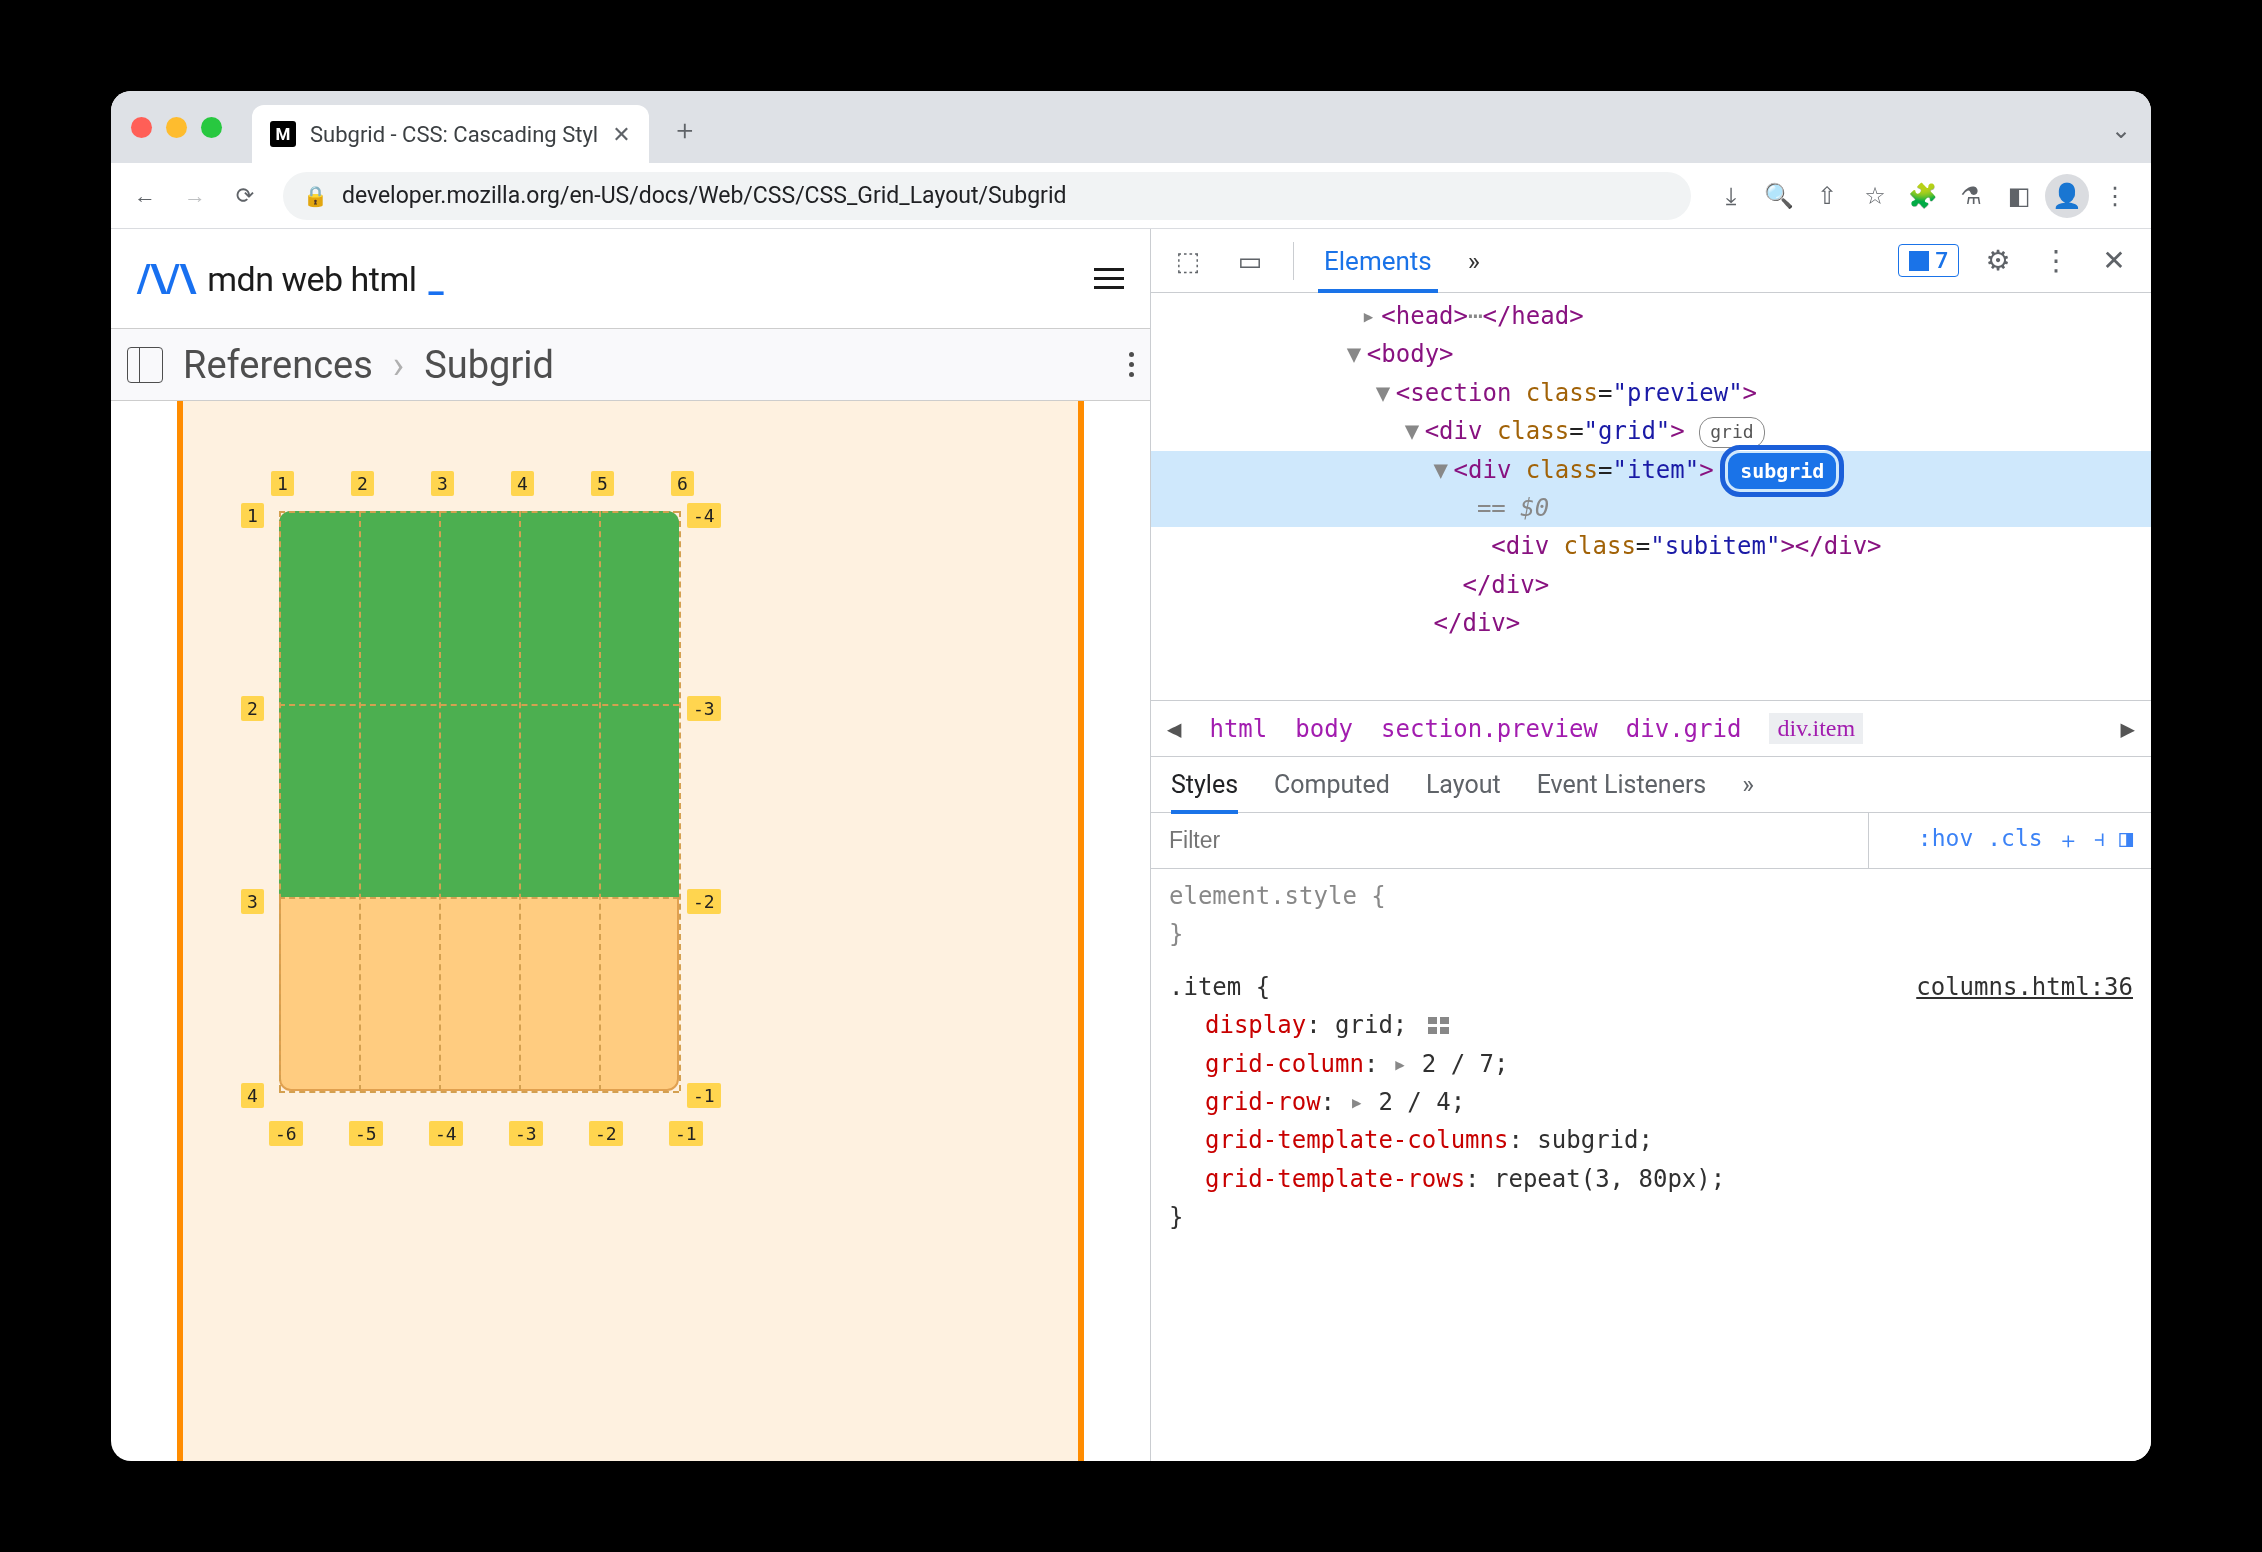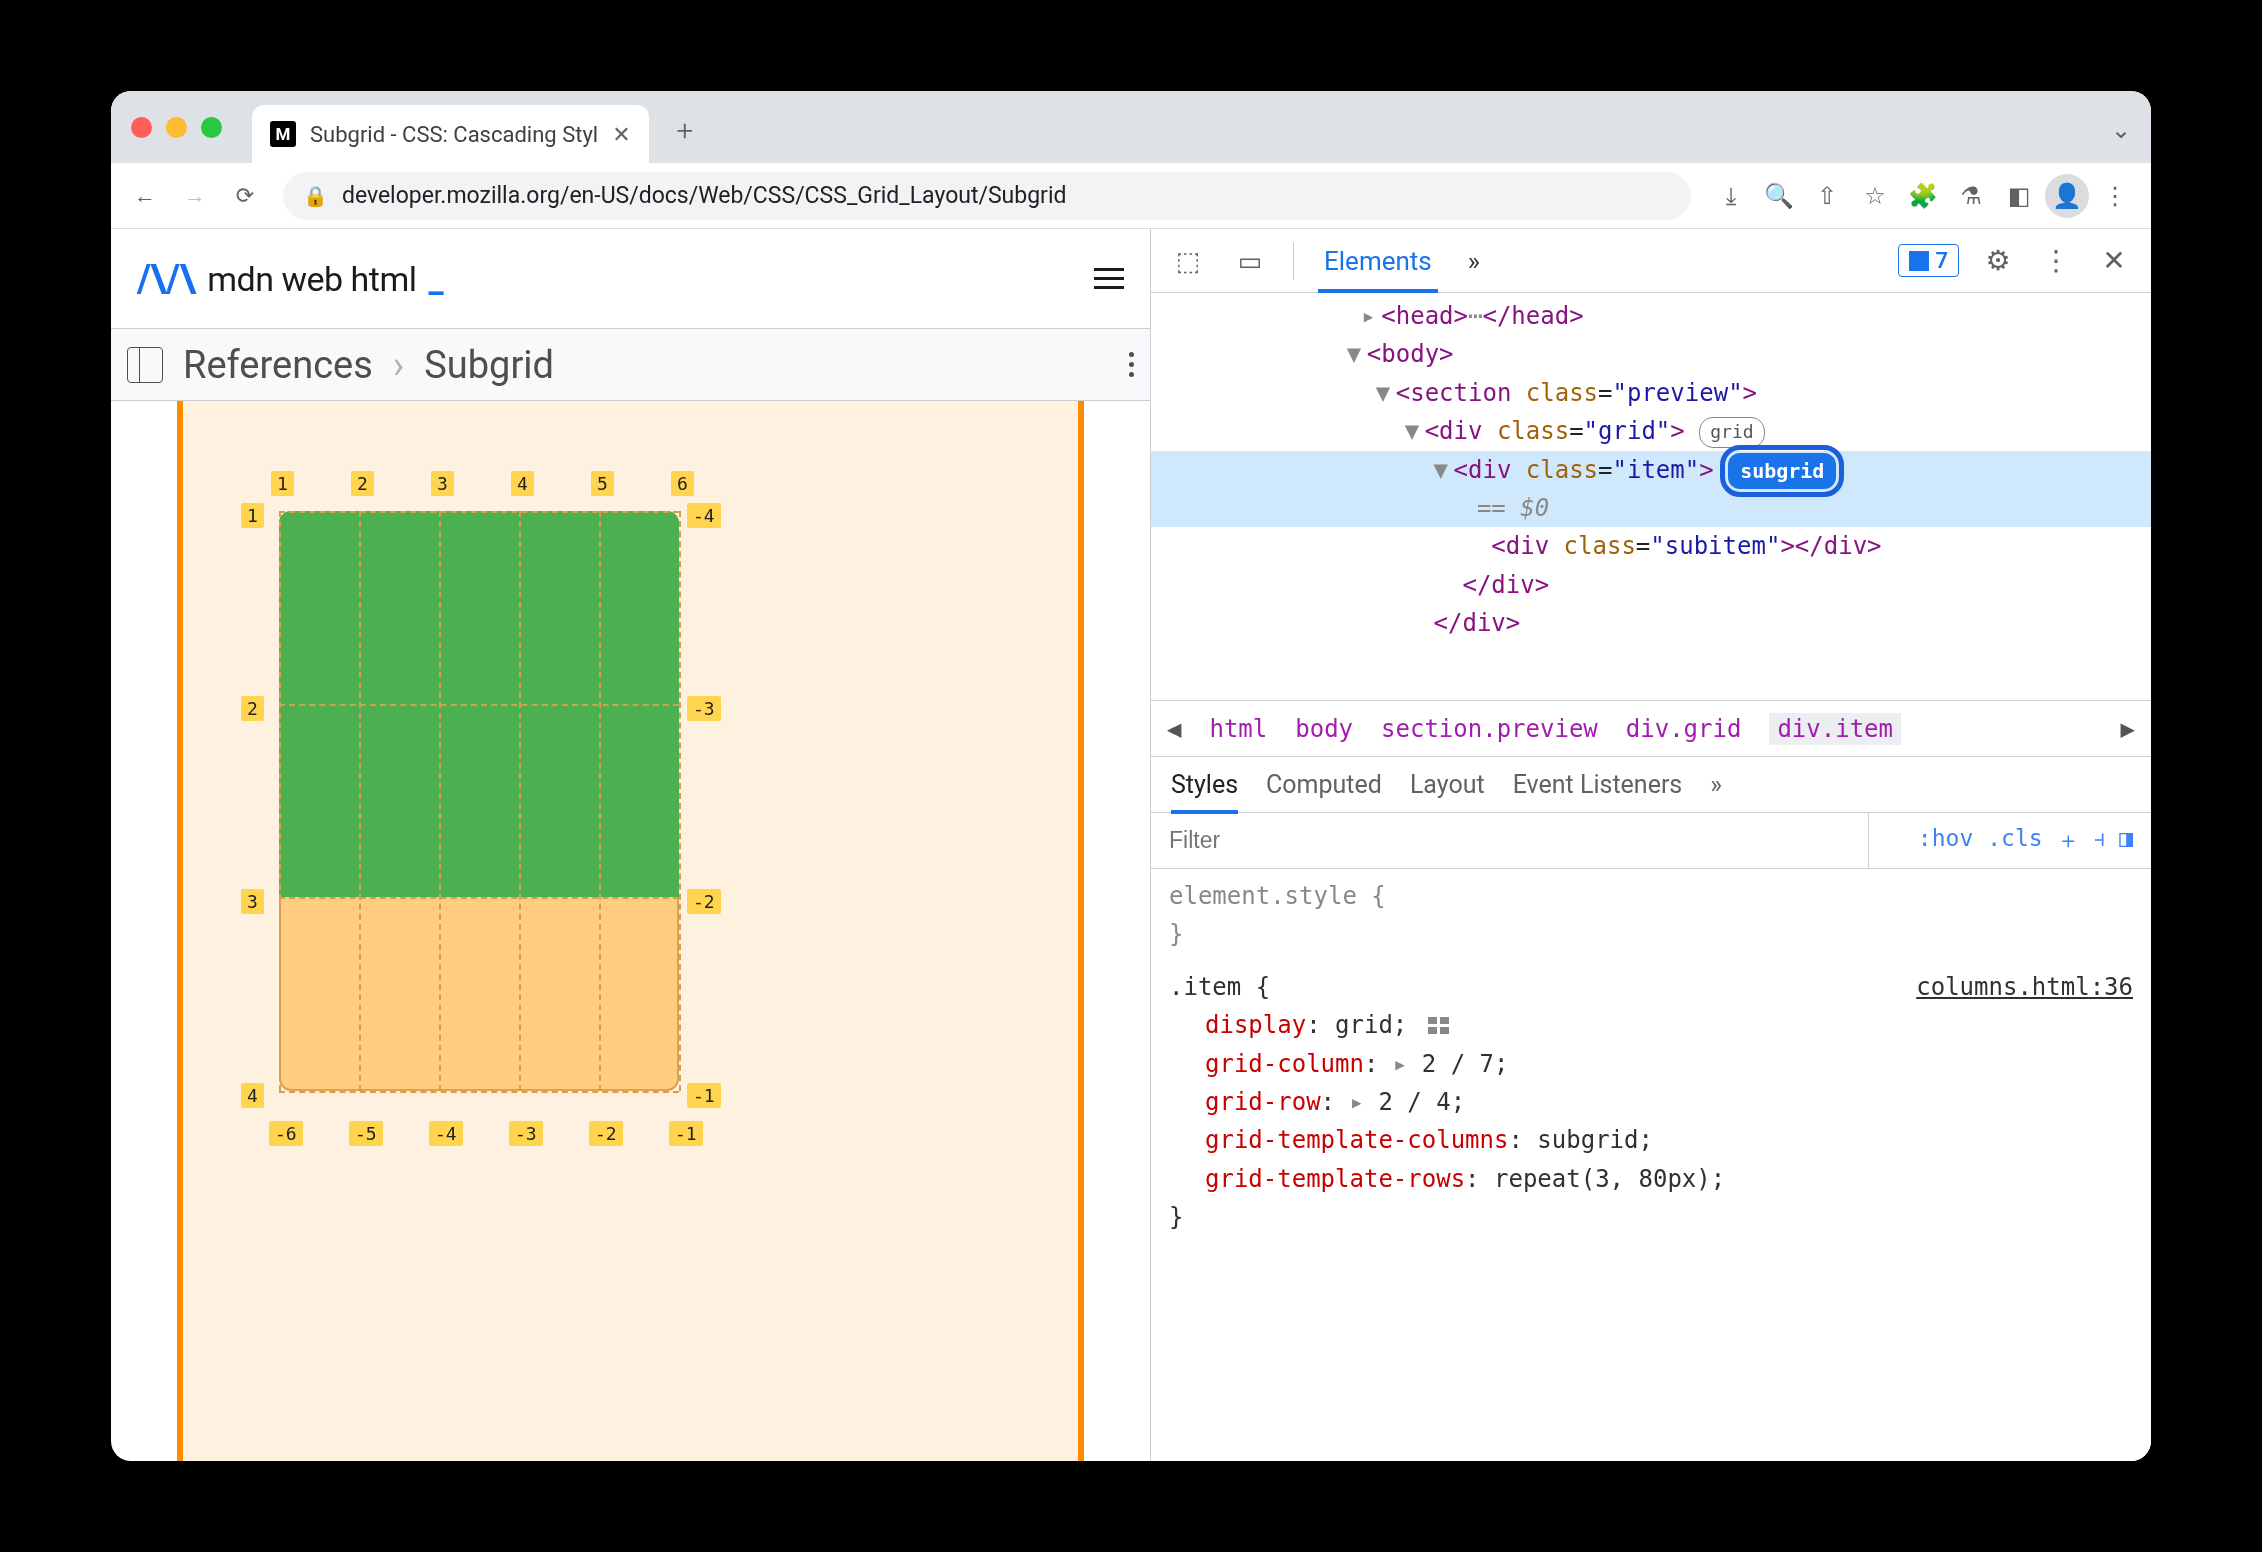--- a/index.html
+++ b/index.html
@@ -191,25 +191,25 @@
   }
   .tri { color:#888; display:inline-block; width:20px;}
 
   
   .dom-path {
     height:56px; border-bottom:1px solid #cacdd1;
     display:flex; align-items:center; padding:0 16px; gap:28px;
     font-family: ui-monospace, Menlo, monospace; font-size:24px;
   }
   .dom-path .pc { color:#a21caf; }
-  .dom-path .sel { background:#eceef1; padding:2px 8px; }
+  .dom-path .sel { background:#eceef1; padding:2px 8px;font-family:Liberation Serif, serif; }
   .dom-path .arrow{color:#555;}
 
   
-  .style-tabs { height:56px; display:flex; align-items:center; gap:28px; padding:0 20px; border-bottom:1px solid #cacdd1; font-size:25px; color:#5f6368;}
+  .style-tabs { height:56px; display:flex; align-items:center; gap:36px; padding:0 20px; border-bottom:1px solid #cacdd1; font-size:25px; color:#5f6368;}
   .style-tabs .st { height:56px; display:flex;align-items:center; position:relative;}
   .style-tabs .st.active{ color:#202124; }
   .style-tabs .st.active::after{content:"";position:absolute;bottom:-1px;left:0;right:0;height:4px;background:#1a73e8;}
 
   
   .filter-bar { height:56px; display:flex; align-items:center; border-bottom:1px solid #cacdd1; font-family:ui-monospace,Menlo,monospace; font-size:23px;}
   .filter-bar input { flex:1; border:none; height:100%; padding:0 18px; font-size:23px; outline:1px solid #cacdd1;}
   .filter-right { display:flex; gap:14px; padding:0 18px; color:#3b82f6;margin-left:32px;}
 
   

